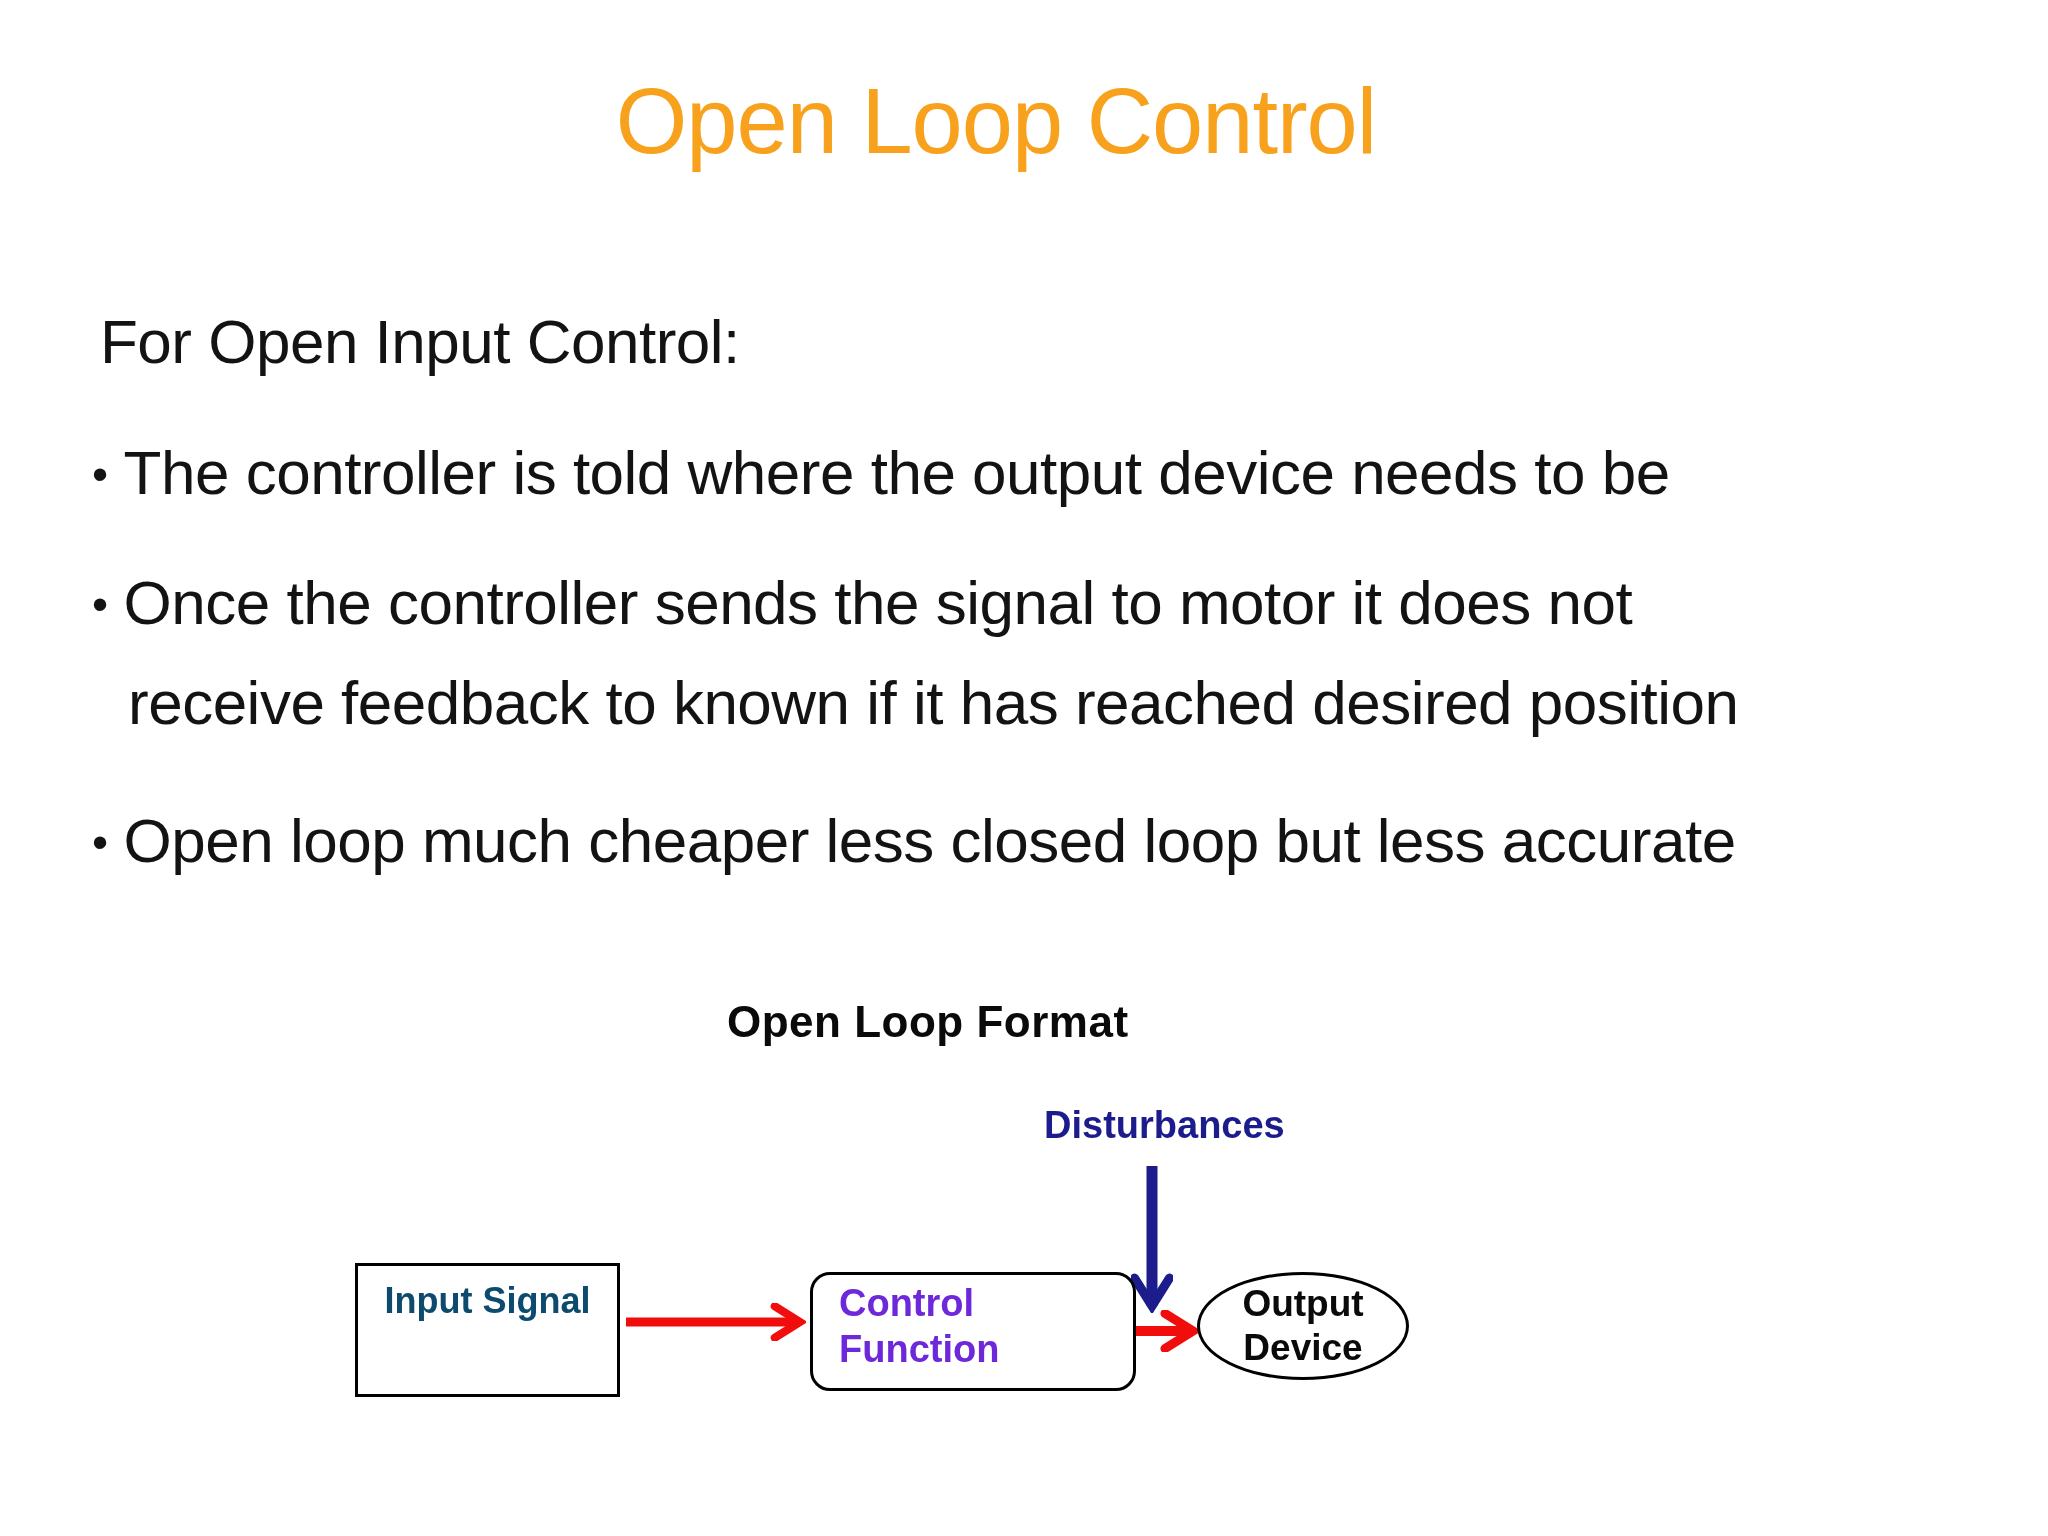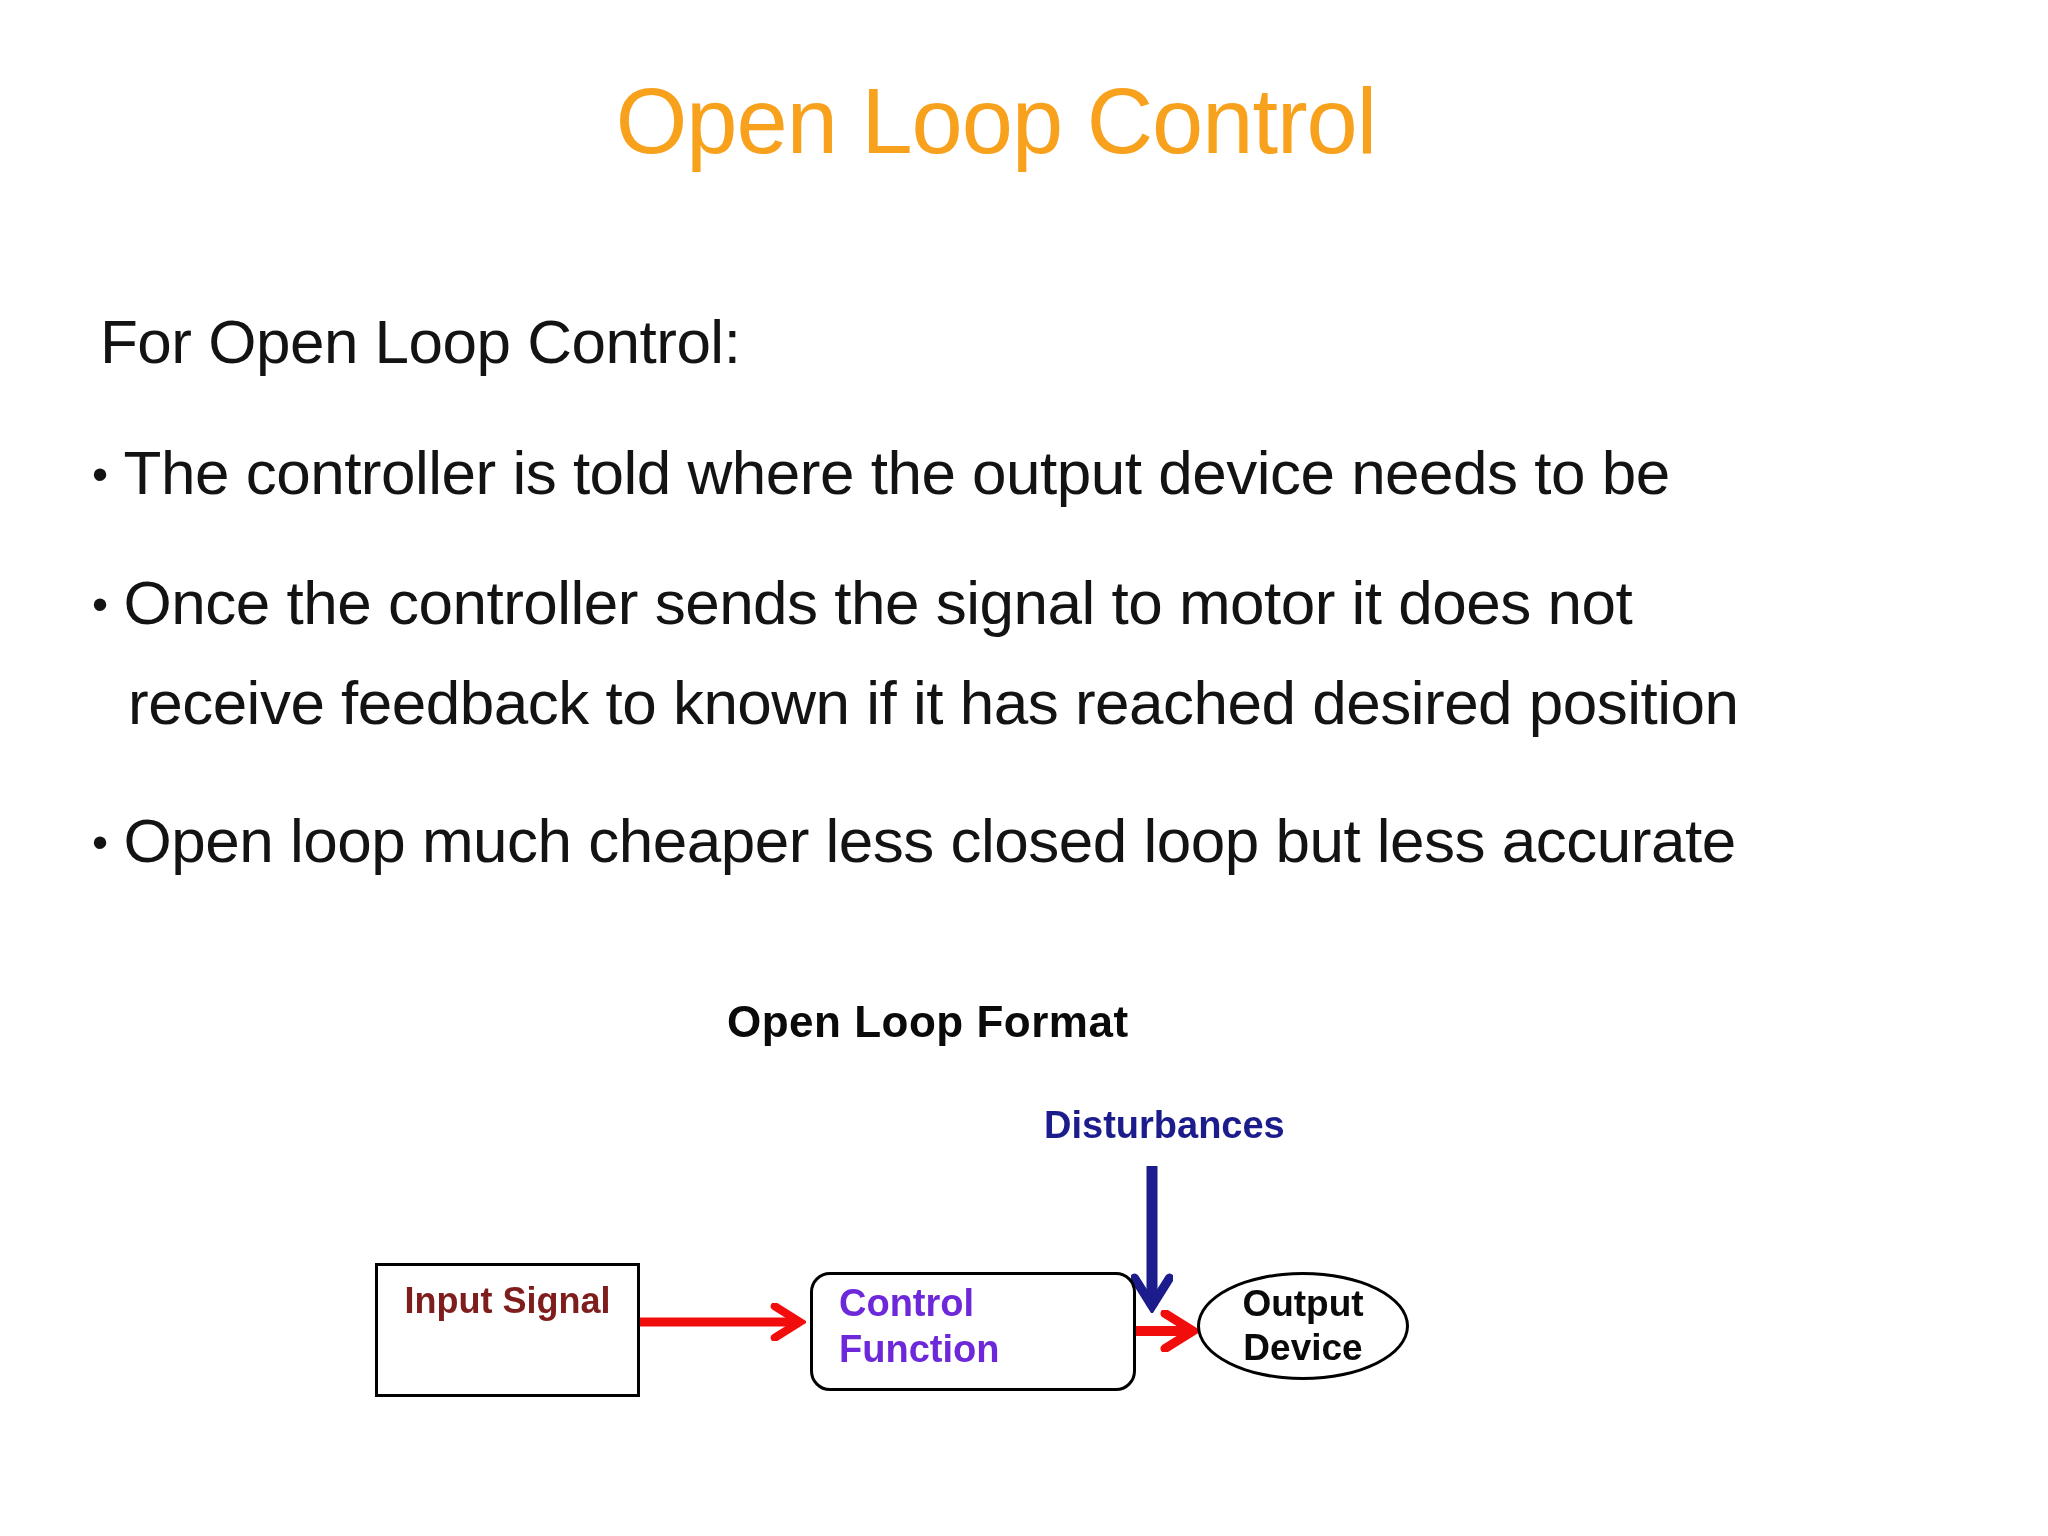--- a/index.html
+++ b/index.html
@@ -46,21 +46,21 @@
     position:absolute;left:1044px;top:1104px;
     font-size:38px;font-weight:bold;
     color:var(--navy,#1C1C8C);
     white-space:nowrap;
   }
   .input-box{
     position:absolute;left:355px;top:1263px;
     width:259px;height:114px;
     border:3px solid #000;background:#fff;
     text-align:center;padding-top:14px;
-    font-size:36px;font-weight:bold;color:#7f1d1d;margin-left:20px;
+    font-size:36px;font-weight:bold;color:#0c4a6e;
   }
   .control-box{
     position:absolute;left:810px;top:1272px;
     width:294px;height:108px;
     border:3px solid #000;border-radius:20px;background:#fff;
     padding:5px 0 0 26px;
     font-size:38px;font-weight:bold;color:#6d28d9;
     line-height:46px;
   }
   .output-ellipse{
@@ -80,21 +80,21 @@
   .head-red{stroke:var(--arrow-red,#F20D0D);}
   .head-navy{stroke:var(--navy,#1C1C8C);}
 </style>
 </head>
 <body>
 
 <div class="slide">
 
   <h1 class="slide-title">Open Loop Control</h1>
 
-  <div class="body-line intro">For Open Loop Control:</div>
+  <div class="body-line intro">For Open Input Control:</div>
 
   <div class="body-line bullet b1">
     <span class="dot">•</span>
     <span>The controller is told where the output device needs to be</span>
   </div>
 
   <div class="body-line bullet b2">
     <span class="dot">•</span>
     <span>Once the controller sends the signal to motor it does not</span>
   </div>

